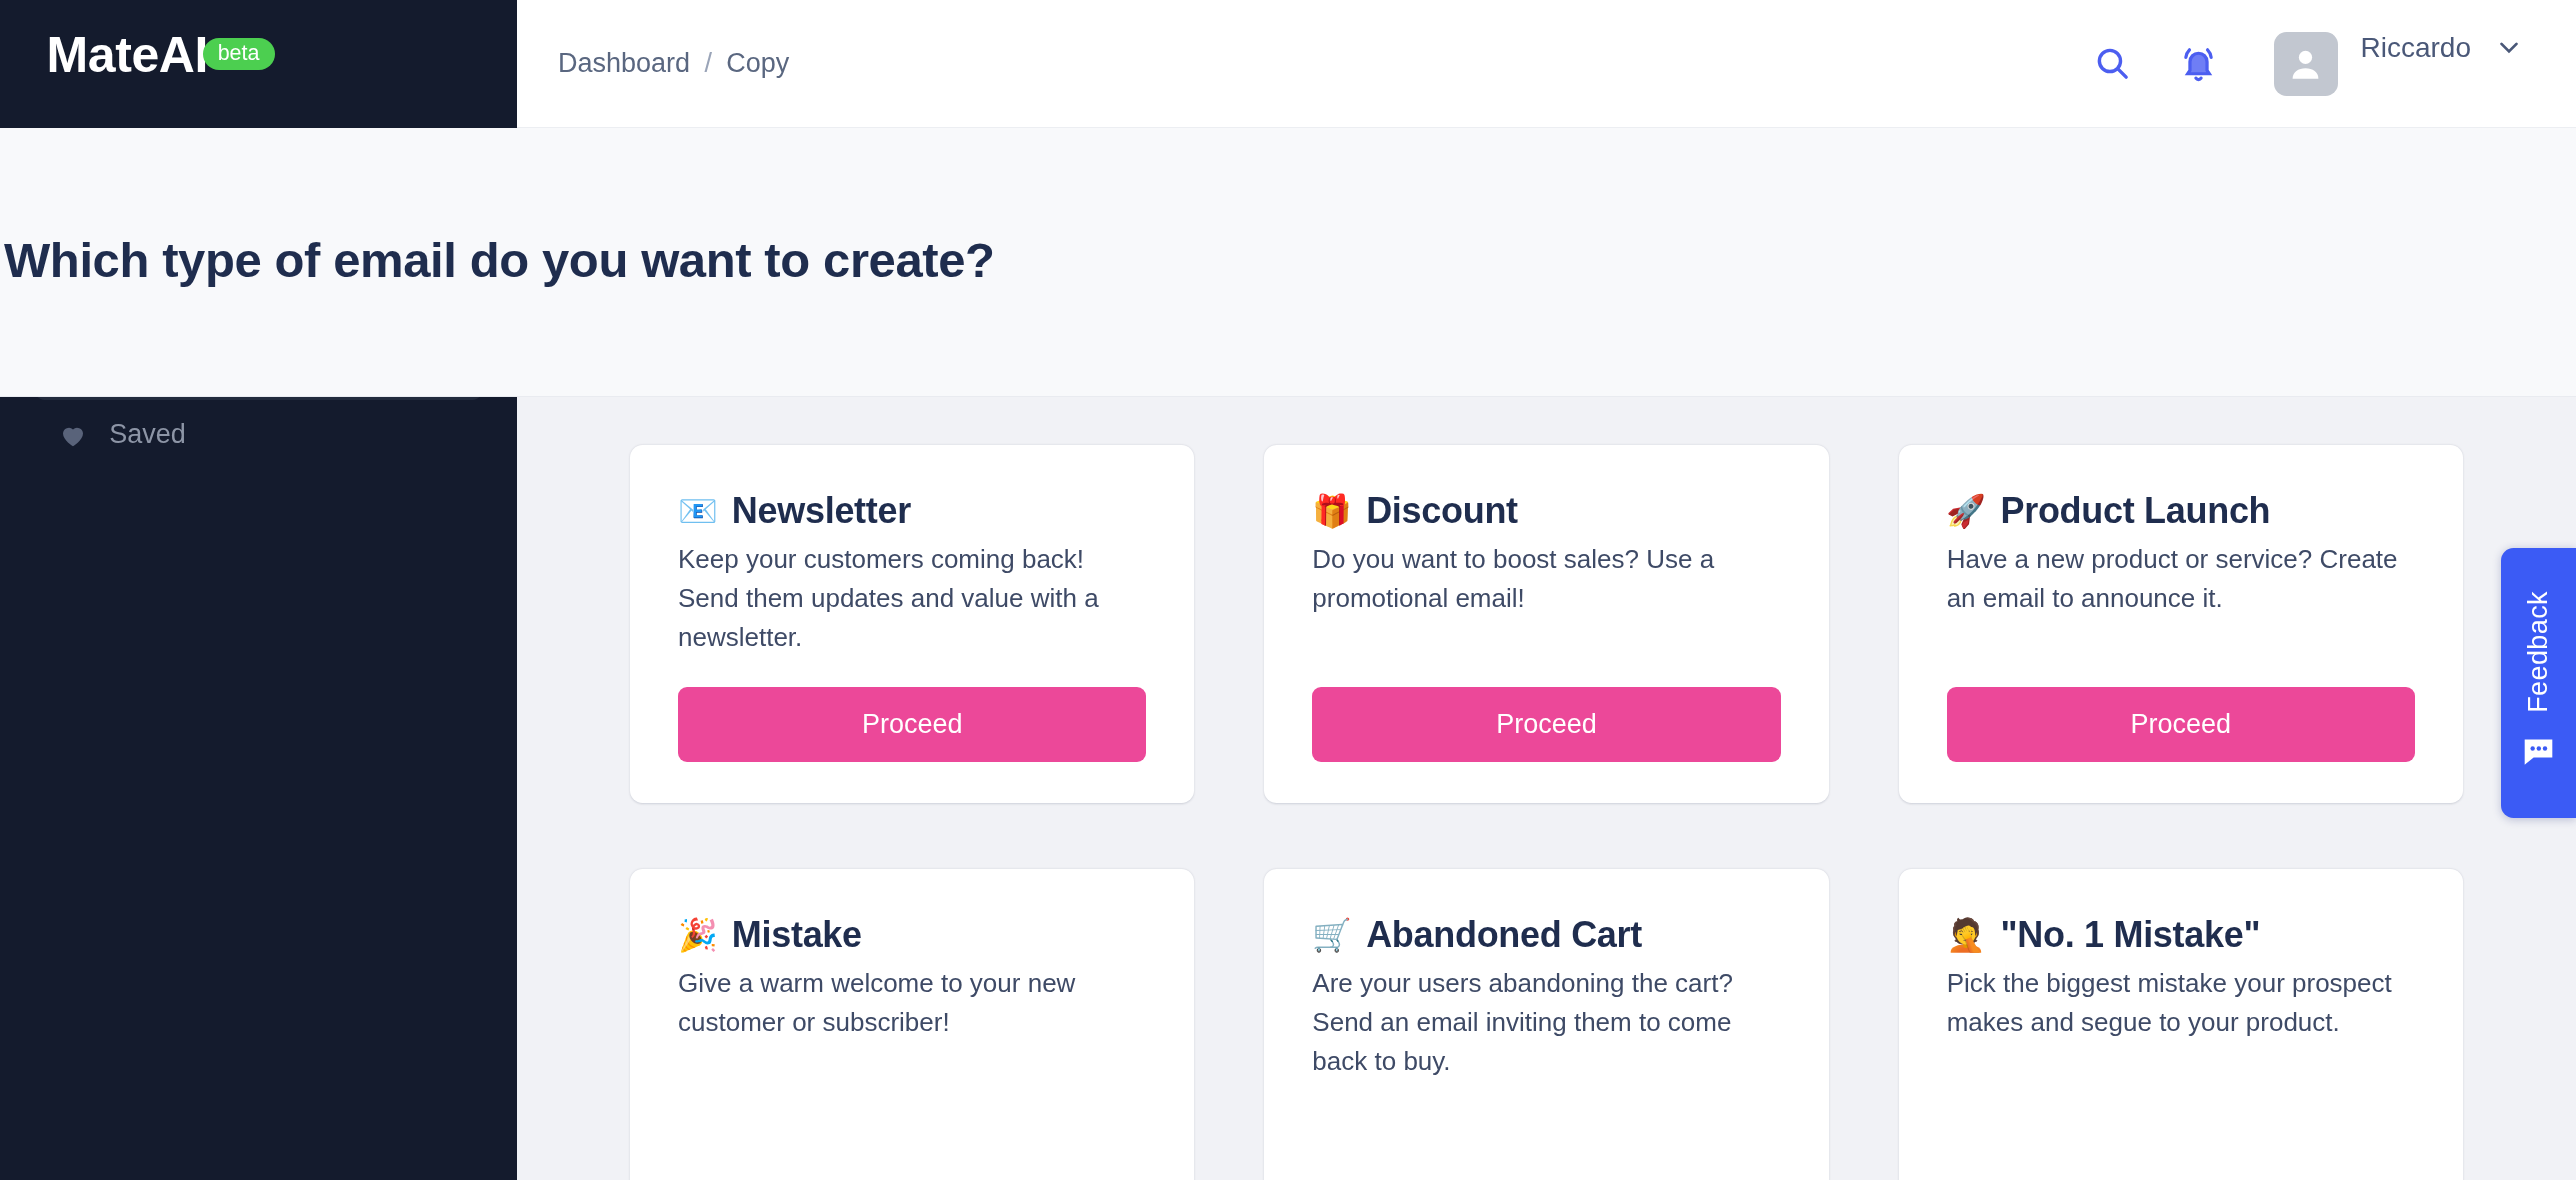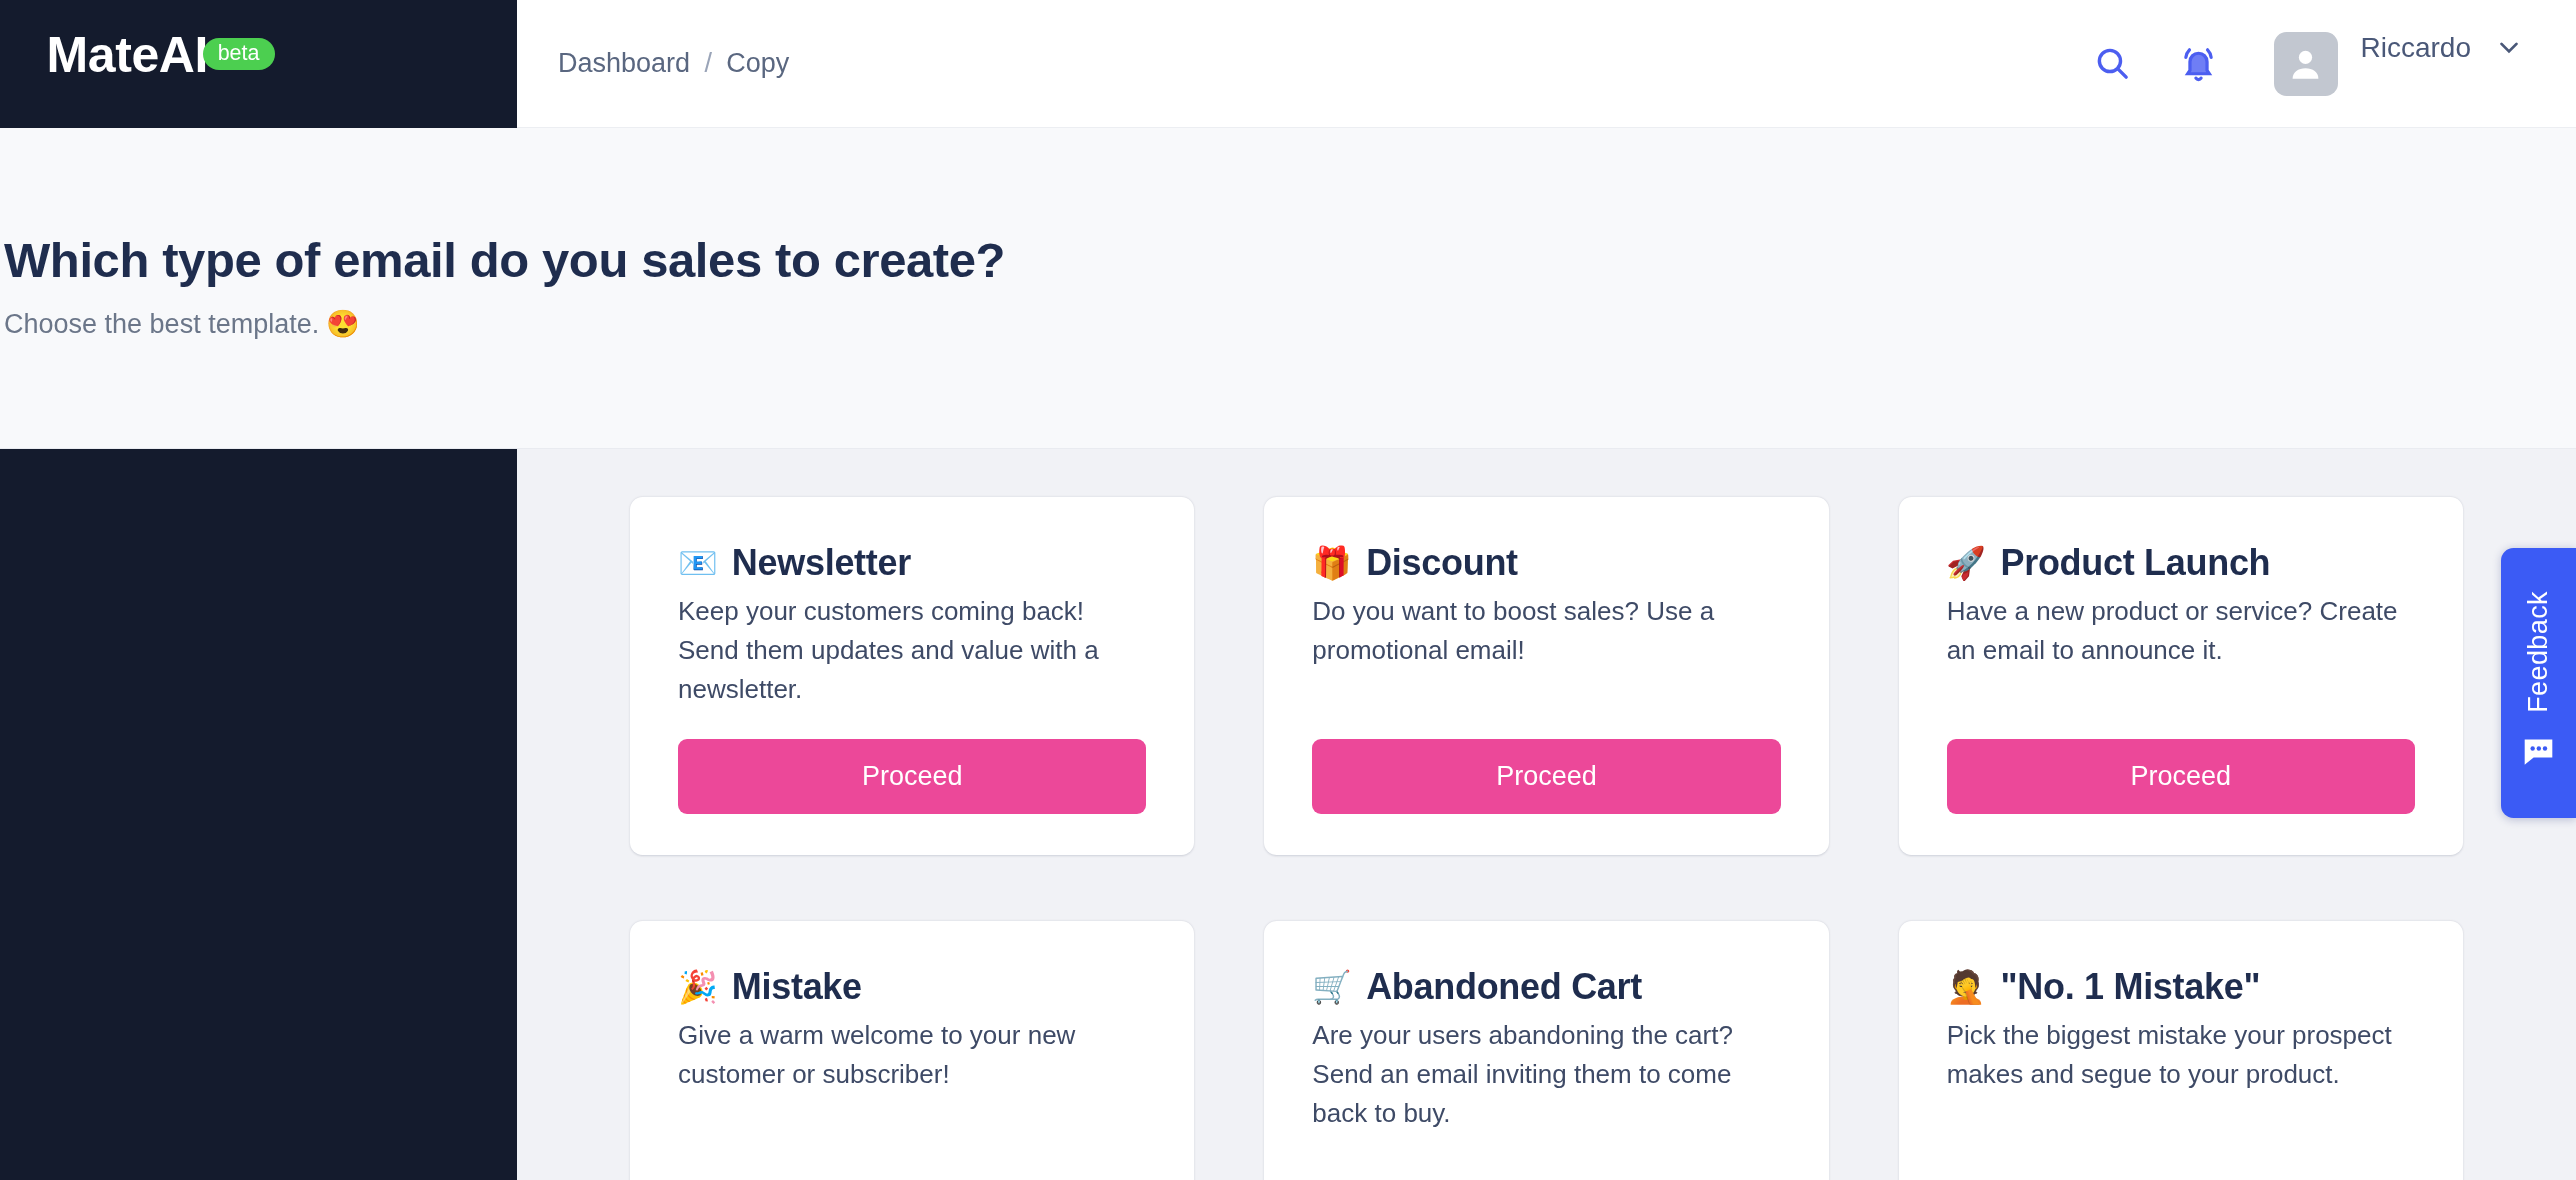--- a/index.html
+++ b/index.html
@@ -199,22 +199,21 @@
             <svg width="30" height="30" viewBox="0 0 24 24" fill="none" stroke="#4a5878" stroke-width="2.2" stroke-linecap="round">
               <polyline points="6,9.5 12,15.5 18,9.5"></polyline>
             </svg>
           </span>
         </div>
       </div>
     </header>
 
     <div class="hero">
       <div class="hero-inner">
-        <h1 class="hero-title">Which type of email do you sales to create?</h1>
-        <p class="hero-sub">Choose the best template. 😍</p>
+        <h1 class="hero-title">Which type of email do you want to create?</h1>
       </div>
     </div>
 
     <div class="cards-area">
       <div class="grid">
 
         <div class="card">
           <div class="card-title">
             <span class="card-emoji">📧</span>
             <span>Newsletter</span>

